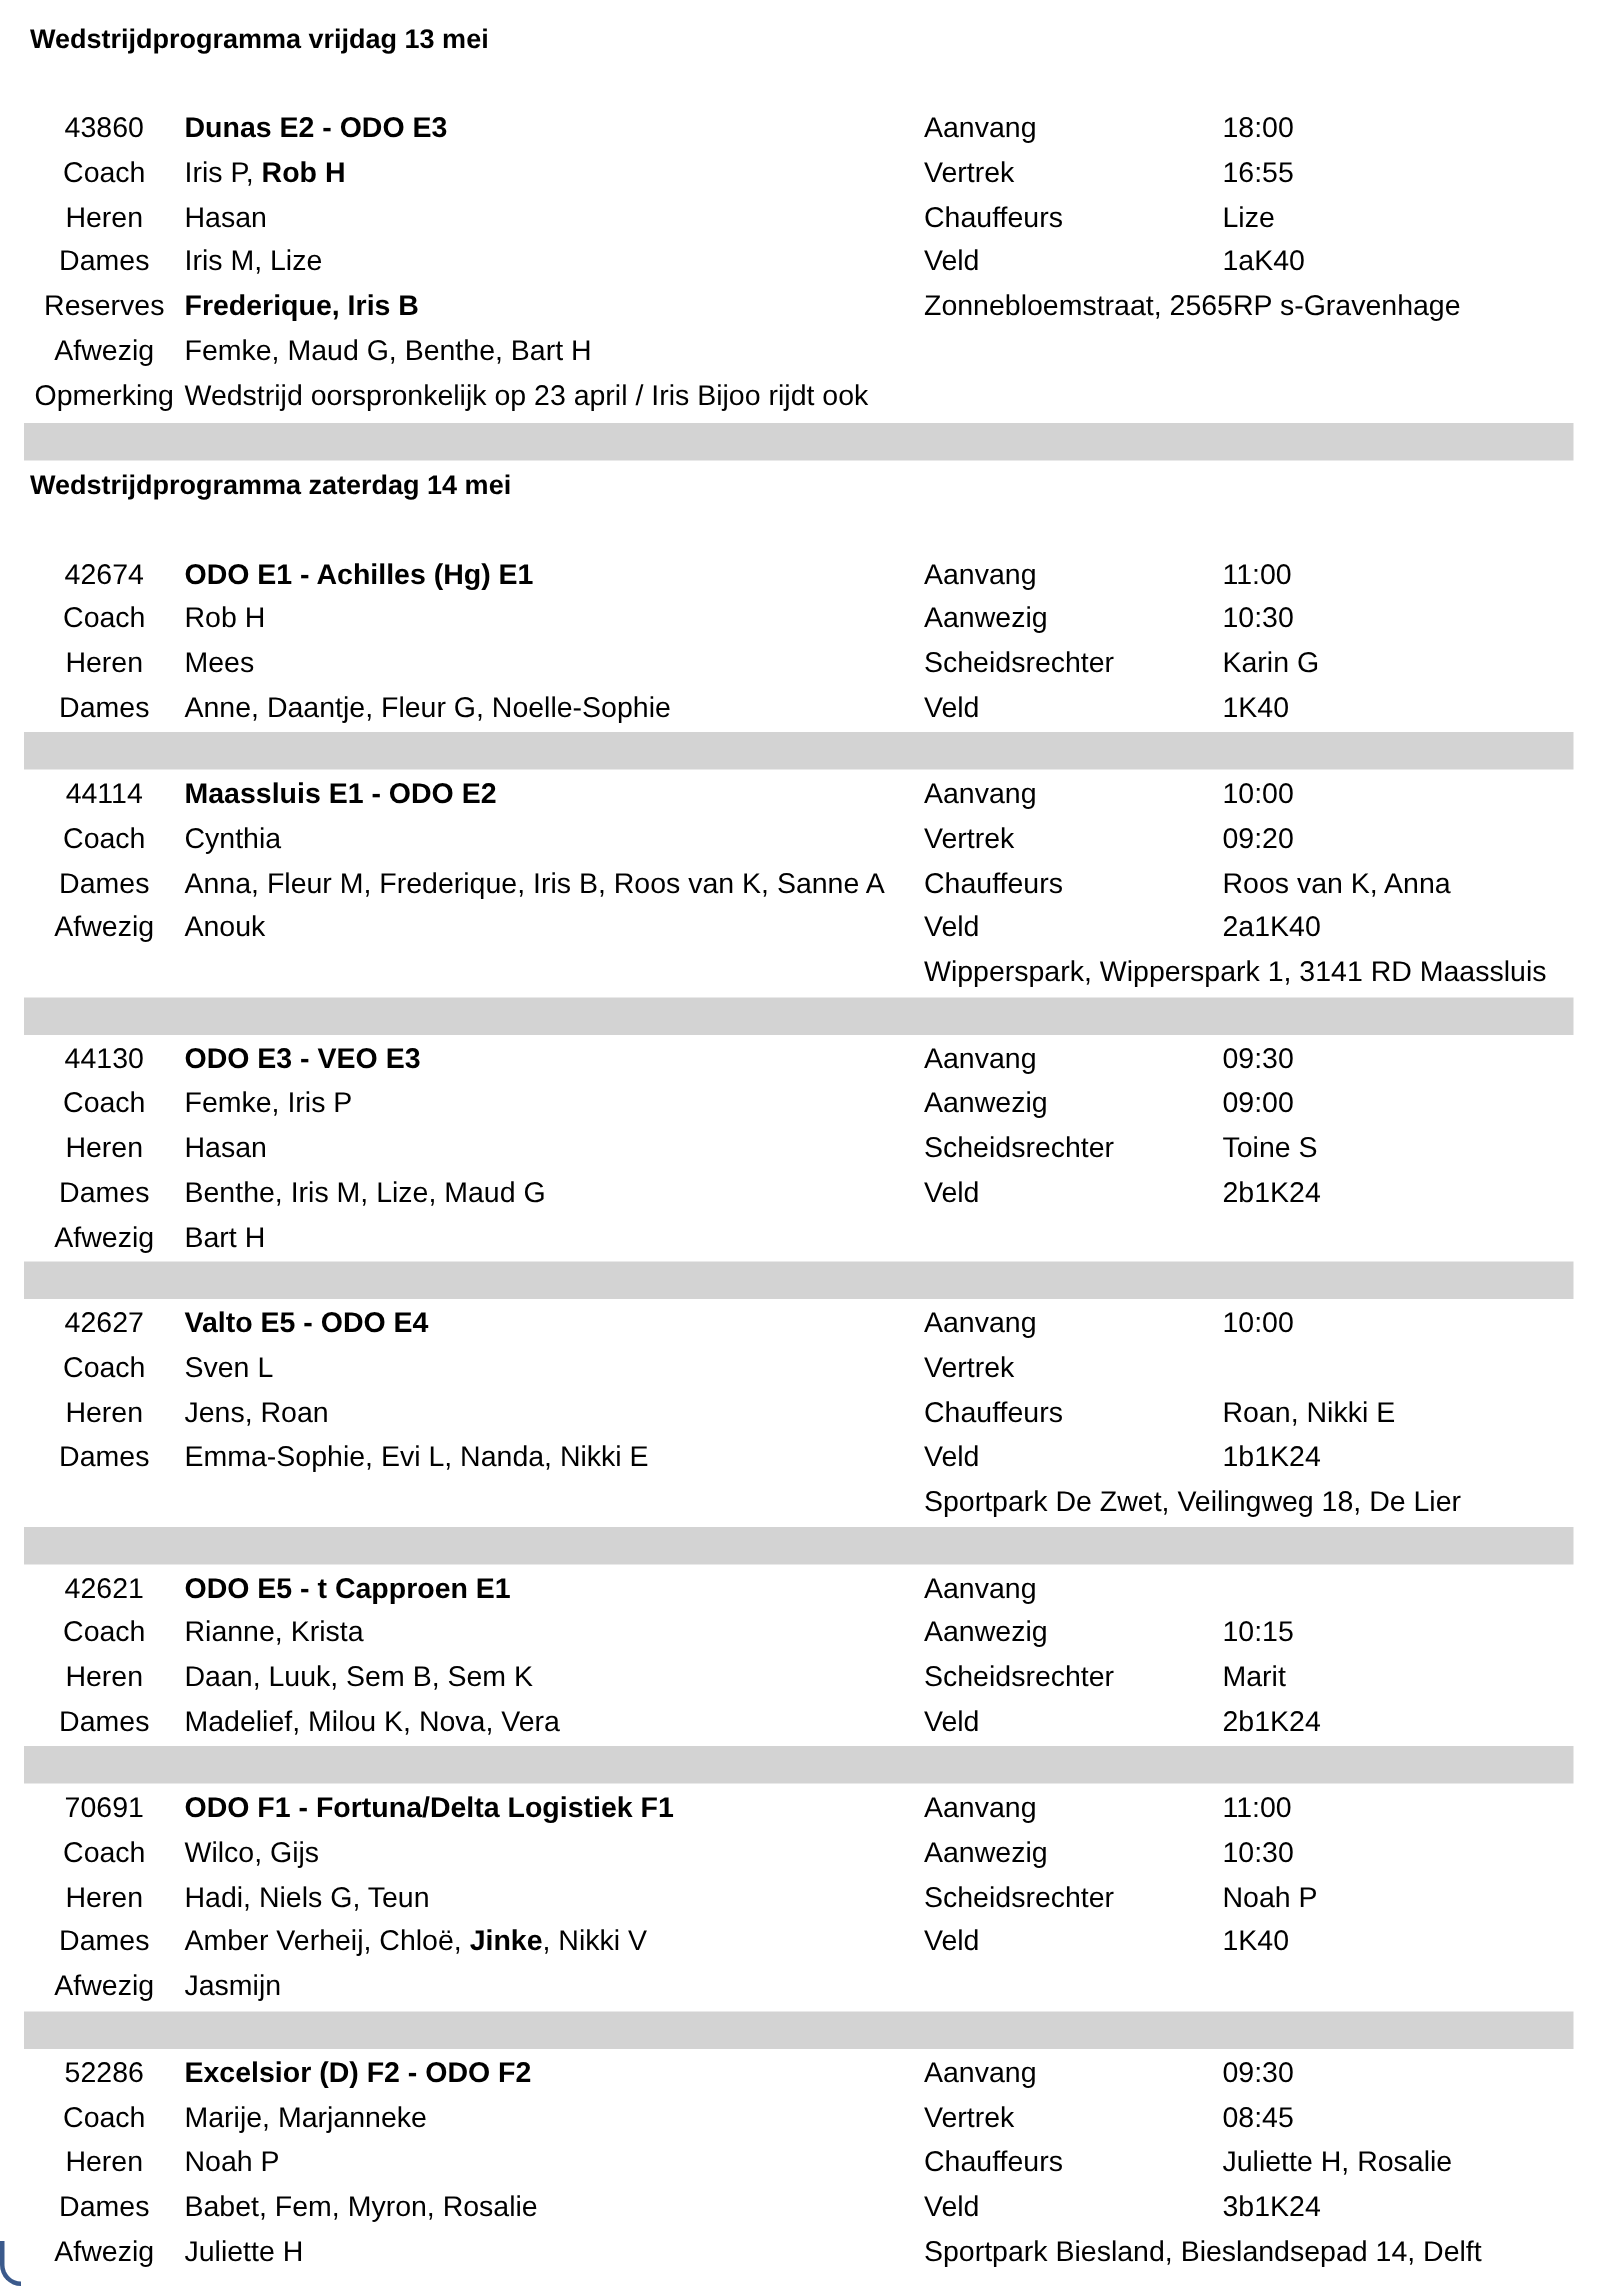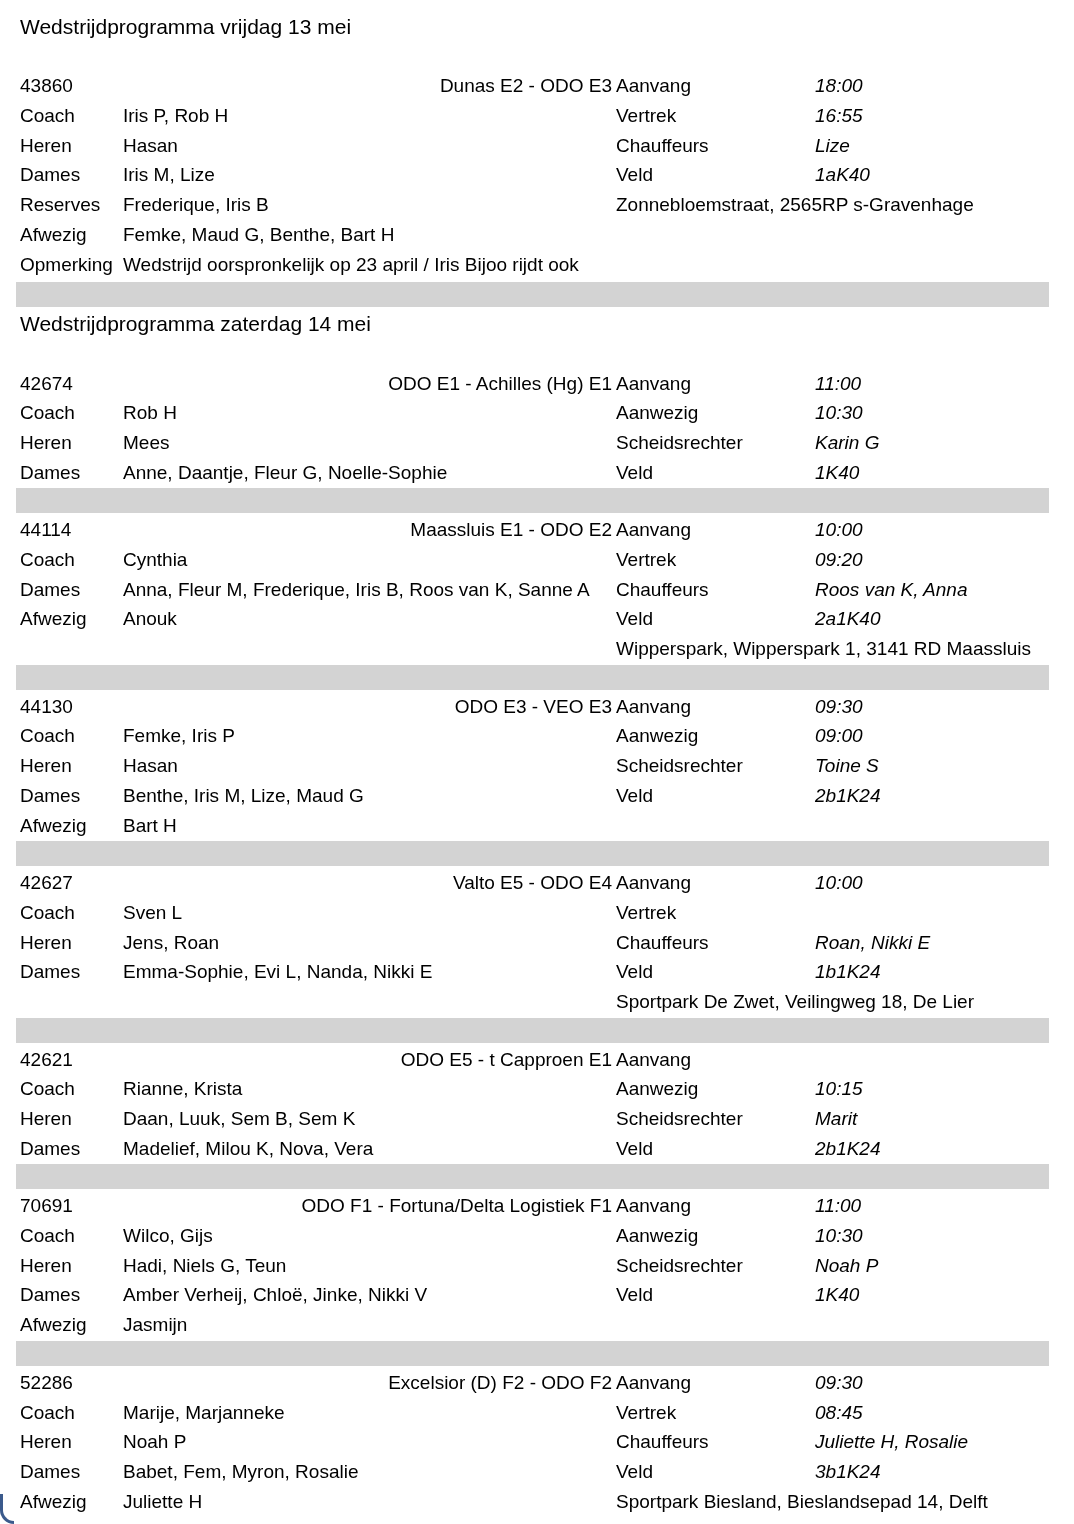--- a/index.html
+++ b/index.html
@@ -2,31 +2,31 @@
 <html><head>
 <meta charset="utf-8">
 <style>
   html, body { margin:0; padding:0; background:#ffffff; }
   body {
     width:1074px; height:1524px; overflow:hidden; position:relative;
     font-family:"Liberation Sans", sans-serif; font-size:19px; color:#000;
   }
   #page { position:absolute; left:16px; top:0; width:1033px; }
   .day-title {
-    font-weight:normal; font-size:21px; height:29.7px; line-height:29.7px;
+    font-weight:bold; font-size:18px; height:29.7px; line-height:29.7px;
     padding-left:4px; margin-top:12px;
   }
   .spacer { height:29.7px; }
   .row { display:flex; height:29.7px; line-height:29.7px; white-space:nowrap; }
-  .c1 { width:103px; padding-left:4px; box-sizing:border-box; }
+  .c1 { width:103px; padding-left:4px; box-sizing:border-box;text-align:center; }
   .c2 { width:493px; padding-left:4px; box-sizing:border-box; }
   .c3 { width:199px; padding-left:4px; box-sizing:border-box; }
-  .c4 { flex:1; padding-left:4px; box-sizing:border-box;font-style:italic; }
+  .c4 { flex:1; padding-left:4px; box-sizing:border-box; }
   .wide { padding-left:4px; box-sizing:border-box; }
-  .b { font-weight:normal;text-align:right; }
+  .b { font-weight:bold; }
   .sep { background:#d3d3d3; height:25px; margin:1px 0 2px 0; }
   .sep.first { margin-top:3px; }
   .corner {
     position:absolute; left:0; bottom:0; width:14px; height:30px;
     border-bottom-left-radius:14px; border-left:3px solid #3b5a8c; border-bottom:3px solid #3b5a8c;
     box-sizing:border-box;
   }
 </style>
 </head>
 <body>

